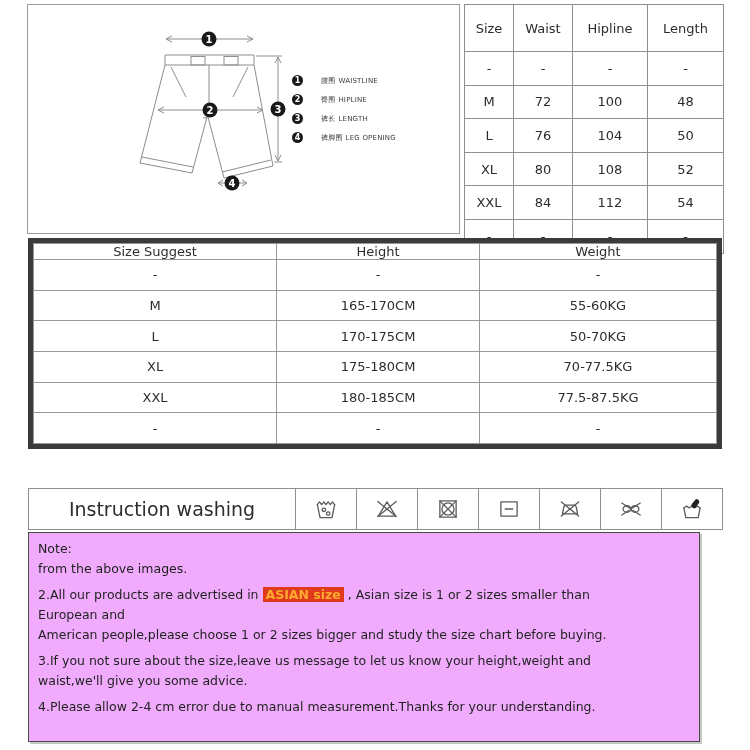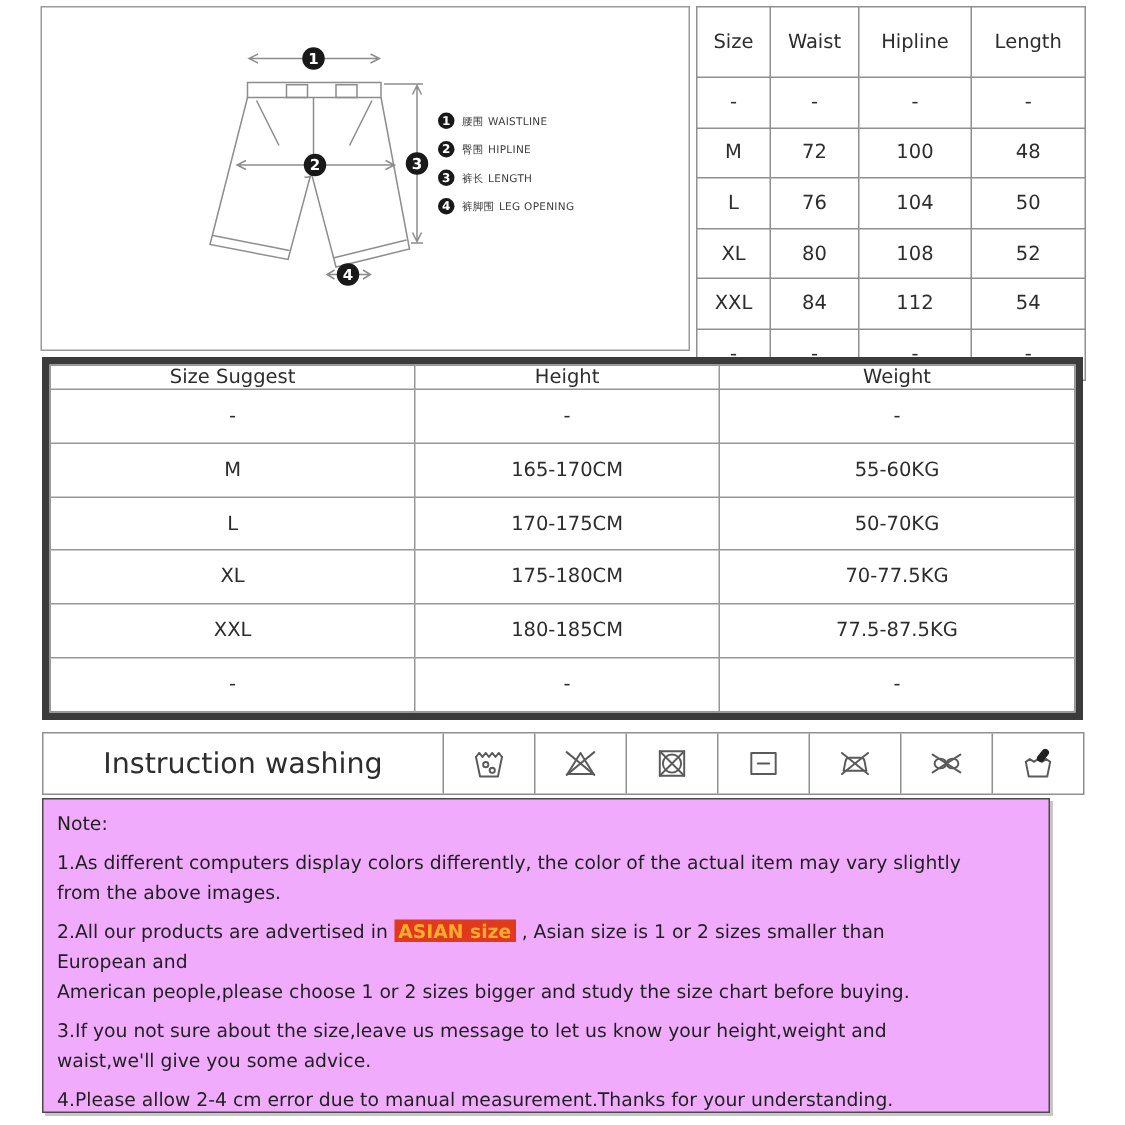--- a/index.html
+++ b/index.html
@@ -7,33 +7,33 @@
          font-family:"DejaVu Sans",sans-serif;color:#2d2d2d;}
 
   
   #top-box{position:absolute;left:27px;top:4px;width:433px;height:230px;
            border:1px solid #9a9a9a;box-sizing:border-box;background:#fff;}
   #shorts-svg{position:absolute;left:0;top:0;}
   #legend{position:absolute;left:264px;top:70px;}
   .legend-row{display:flex;align-items:center;margin-bottom:8px;height:11px;}
   .lnum{display:inline-block;width:11px;height:11px;border-radius:50%;background:#191919;
         color:#fff;font-size:8px;line-height:11px;text-align:center;font-weight:bold;flex:0 0 11px;}
-  .ltext{margin-left:5px;font-size:7px;color:#3c3c3c;letter-spacing:.2px;white-space:nowrap;}
+  .ltext{margin-left:18px;font-size:7px;color:#3c3c3c;letter-spacing:.2px;white-space:nowrap;}
   .ltext .zh{margin-right:3px;}
 
   
   #size-table{position:absolute;left:464px;top:4px;width:259px;height:231px;
               border-collapse:collapse;table-layout:fixed;background:#fff;}
   #size-table th,#size-table td{border:1px solid #8f8f8f;text-align:center;vertical-align:middle;
               font-size:13px;font-weight:normal;color:#2d2d2d;padding:0;}
   #size-table thead tr{height:47px;}
   #size-table tbody tr{height:33.6px;}
 
   
-  #suggest-box{position:absolute;left:28px;top:238px;width:694px;height:242px;
+  #suggest-box{position:absolute;left:28px;top:238px;width:694px;height:211px;
                border:5px solid #3b3b3b;box-sizing:border-box;background:#fff;}
   #suggest-table{width:100%;height:100%;border-collapse:collapse;table-layout:fixed;}
   #suggest-table th,#suggest-table td{border:1px solid #979797;text-align:center;vertical-align:middle;
                font-size:13px;font-weight:normal;color:#2d2d2d;padding:0;}
 
   
   #washing-row{position:absolute;left:28px;top:488px;width:695px;height:42px;
                border:1px solid #8f8f8f;box-sizing:border-box;display:flex;background:#fff;}
   .wash-label{width:266px;flex:0 0 266px;border-right:1px solid #8f8f8f;display:flex;
               align-items:center;justify-content:center;font-size:19px;color:#2d2d2d;}
@@ -280,21 +280,20 @@
         <path d="M4.5,11 L7,9.2 L9.5,11 L12,9.2 L14.5,11 L17,9.2 L19.5,11"></path>
         <path d="M4.5,11 L6.3,20 L17.7,20 L19.5,11"></path>
       </g>
       <rect x="12.8" y="2.5" width="4.6" height="9" rx="2.2" transform="rotate(38 15 7)" fill="#222222" stroke="none"></rect>
       </svg>
     </div>
   </div>
 
   <div id="note-box">
       <div class="note-line"><span>Note:</span></div>
-      <div class="note-line gap"><span>1.As different computers display colors differently, the color of the actual item may vary slightly</span></div>
       <div class="note-line"><span>from the above images.</span></div>
       <div class="note-line gap"><span>2.All our products are advertised in </span><span class="hl">ASIAN size</span><span> , Asian size is 1 or 2 sizes smaller than</span></div>
       <div class="note-line"><span>European and</span></div>
       <div class="note-line"><span>American people,please choose 1 or 2 sizes bigger and study the size chart before buying.</span></div>
       <div class="note-line gap"><span>3.If you not sure about the size,leave us message to let us know your height,weight and</span></div>
       <div class="note-line"><span>waist,we'll give you some advice.</span></div>
       <div class="note-line gap"><span>4.Please allow 2-4 cm error due to manual measurement.Thanks for your understanding.</span></div>
     </div>
 
 </div>

